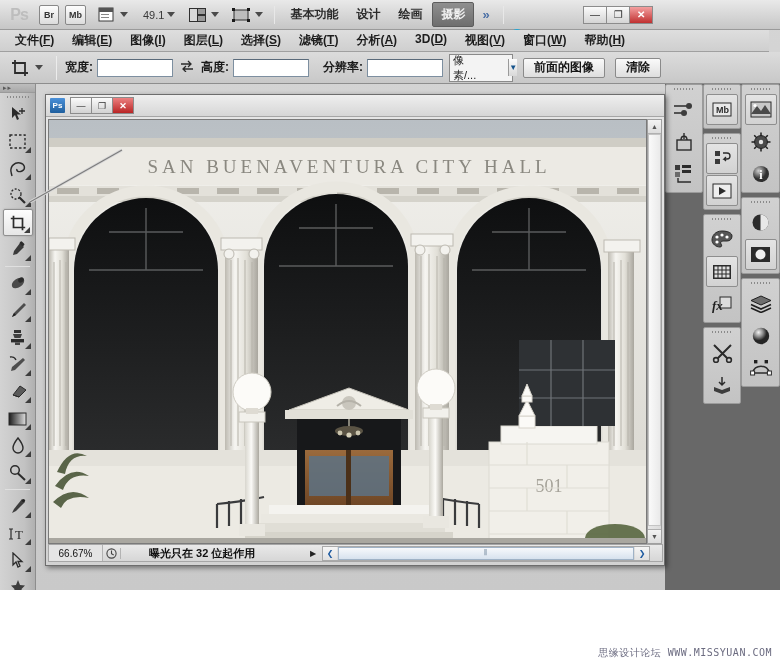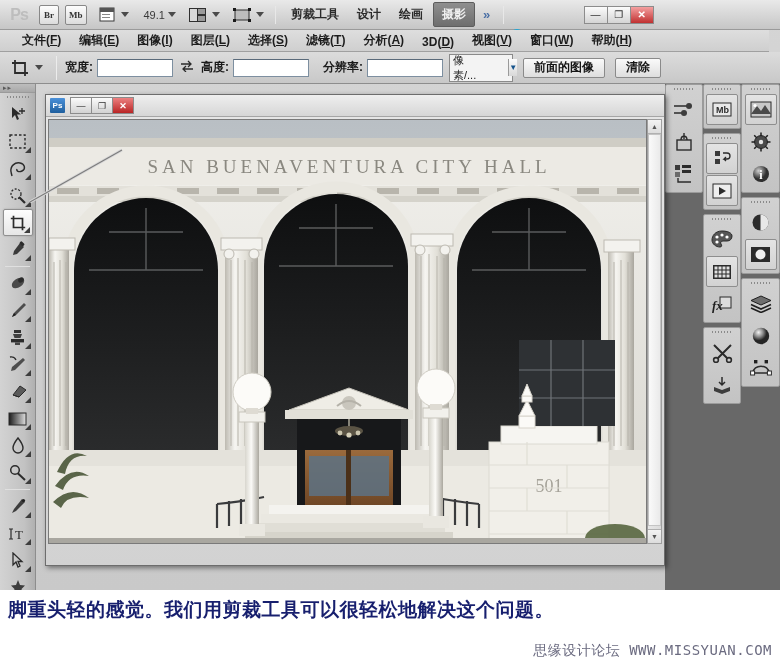--- a/index.html
+++ b/index.html
@@ -26,21 +26,21 @@
     width:34px;height:26px;margin-left:2px;
     display:flex;align-items:center;justify-content:center;
     font-size:16px;font-weight:bold;color:#bdbdbd;
     letter-spacing:-1px;
   }
   .ab-btn{
     height:20px;min-width:20px;padding:0 3px;margin:16px 3px;
     border:1px solid #888;border-radius:2px;
     background:linear-gradient(#fdfdfd,#dcdcdc);
     display:flex;align-items:center;justify-content:center;
-    font-size:9px;color:#333;font-weight:bold;font-family:Liberation Serif, serif;
+    font-size:9px;color:#333;font-weight:bold;
   }
   .ab-icon{
     height:20px;width:22px;margin-left:6px;
     display:flex;align-items:center;justify-content:center;
   }
   .caret{
     width:0;height:0;border-left:4px solid transparent;border-right:4px solid transparent;
     border-top:5px solid #4a4a4a; margin:0 5px 0 3px;
   }
   .zoomval{font-size:11px;color:#3a3a3a;margin-left:10px;}
@@ -68,21 +68,21 @@
     display:flex;align-items:center;justify-content:center;
     font-size:10px;color:#333;margin-left:-1px;
   }
   .wbtn.close{background:linear-gradient(#f4a0a0,#c03030);color:#fff;font-weight:bold;}
 
   
   .menubar{
     position:absolute;left:0;top:30px;width:769px;height:22px;
     background:linear-gradient(#dedede,#cfcfcf);
     border-bottom:1px solid #a0a0a0;
-    display:flex;align-items:flex-end;padding-left:13px;
+    display:flex;align-items:flex-start;padding-left:6px;
   }
   .menu-item{font-size:12px;color:#1d1d1d;padding:2px 9px;font-weight:bold;}
   .menu-item u{text-decoration:underline;}
 
   
   .optbar{
     position:absolute;left:0;top:52px;width:780px;height:32px;
     background:linear-gradient(#dcdcdc,#c8c8c8);
     border-bottom:1px solid #8d8d8d;
     display:flex;align-items:center;padding-left:8px;
@@ -255,21 +255,21 @@
     position:absolute;left:0;top:590px;width:780px;height:73px;
     background:#fff;padding:4px 8px 0 8px;
   }
   .cap-line{
     font-family:"DejaVu Sans","Liberation Sans",sans-serif;
     font-size:19px;color:#171f6e;font-weight:bold;
     line-height:31px;letter-spacing:.5px;white-space:nowrap;
   }
   .wm-small{
     position:absolute;right:8px;bottom:3px;
-    font-size:14px;color:#6b6b80;letter-spacing:.5px;
+    font-size:10px;color:#6b6b80;letter-spacing:.5px;
     font-family:"DejaVu Sans Mono","Liberation Mono",monospace;
   }
 </style>
 </head>
 <body>
 
 <div class="app">
 
   <div class="appbar">
     <div class="ps-logo">Ps</div>
@@ -306,21 +306,21 @@
         <rect x="0" y="0" width="3" height="3" fill="#1a1a1a"></rect>
         <rect x="15" y="0" width="3" height="3" fill="#1a1a1a"></rect>
         <rect x="0" y="11" width="3" height="3" fill="#1a1a1a"></rect>
         <rect x="15" y="11" width="3" height="3" fill="#1a1a1a"></rect>
       </svg>
     </div>
     <div class="caret"></div>
 
     <div class="ab-sep"></div>
 
-    <div class="ws-tab">剪裁工具</div>
+    <div class="ws-tab">基本功能</div>
     <div class="ws-tab">设计</div>
     <div class="ws-tab">绘画</div>
     <div class="ws-tab active">摄影</div>
     <div class="ws-more">»</div>
 
     <div class="ab-sep"></div>
 
     <div class="cslive">
       <span class="cs-ring"></span>
       <span>CS Live</span>
@@ -971,26 +971,44 @@
         </svg>
       </div>
     </div>
 
     <div class="vscroll">
       <div class="sbar-btn">▲</div>
       <div class="sb-thumb"></div>
       <div class="sbar-btn" style="position:absolute;bottom:0;border-bottom:none;border-top:1px solid #b0b0b0;">▼</div>
     </div>
 
+    <div class="docstatus">
+      <div class="st-zoom">66.67%</div>
+      <div class="st-clock">
+        <svg width="11" height="11" viewBox="0 0 11 11">
+          <circle cx="5.5" cy="5.5" r="4.6" fill="none" stroke="#444" stroke-width="1.1"></circle>
+          <path d="M5.5 2.6 v3 l2.2 1.4" stroke="#444" stroke-width="1.1" fill="none"></path>
+        </svg>
+      </div>
+      <div class="st-msg">曝光只在 32 位起作用</div>
+      <div class="st-arrow">▶</div>
+      <div class="hscroll">
+        <div class="hs-btn">❮</div>
+        <div class="hs-thumb">
+          <span class="hs-grip">⦀</span>
+        </div>
+        <div class="hs-btn">❯</div>
+      </div>
+      <div style="width:12px;"></div>
+    </div>
   </div>
 
   <svg class="leader" viewBox="0 0 110 70">
     <path d="M104 10 L12 62" stroke="#d8d8d8" stroke-width="3" fill="none"></path>
     <path d="M104 10 L12 62" stroke="#7c7c7c" stroke-width="1.1" fill="none"></path>
   </svg>
 
 </div>
 
 <div class="caption">
 
-  <div class="cap-line">脚重头轻的感觉。我们用剪裁工具可以很轻松地解决这个问题。</div>
   <div class="wm-small">思缘设计论坛 WWW.MISSYUAN.COM</div>
 </div>
 
 </body></html>

